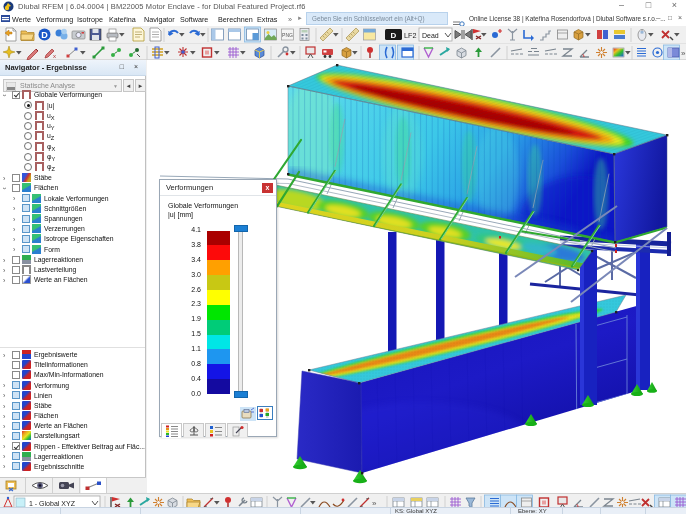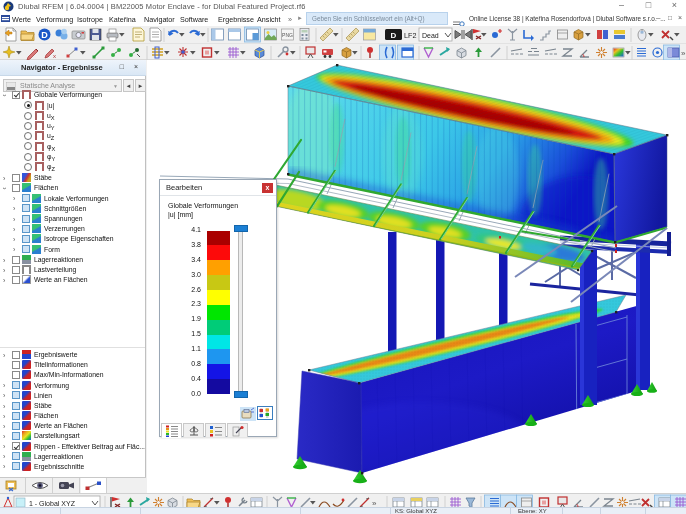--- a/index.html
+++ b/index.html
@@ -18,21 +18,21 @@
 #searchbox { position:absolute; left:306px; top:0px; width:142px; height:13px; background:#d9e9f9; border:1px solid #b8d2ec; font-size:6.3px; color:#7a8a9a; line-height:12px; padding-left:5px; }
 #license { position:absolute; left:469px; top:3px; font-size:6.4px; color:#333; }
 
 
 #toolbar1 { position:absolute; left:0; top:26px; width:686px; height:18px; background:#f0f0f0; border-bottom:1px solid #e2e2e2; }
 #toolbar2 { position:absolute; left:0; top:44px; width:686px; height:16px; background:#f0f0f0; border-bottom:1px solid #d8d8d8; }
 
 
 #nav { position:absolute; left:0; top:60px; width:146px; height:433px; background:#fff; border-right:1px solid #c0c0c0; }
 #navheader { position:absolute; left:0; top:0; width:146px; height:16px; background:linear-gradient(#eef4fb,#d9e7f5); border-bottom:1px solid #c8d8e8; }
-#navheader .t { position:absolute; left:21px; top:3px; font-size:7.5px; font-weight:700; color:#222; }
+#navheader .t { position:absolute; left:5px; top:3px; font-size:7.5px; font-weight:700; color:#222; }
 #navcombo { position:absolute; left:3px; top:19px; width:119px; height:13px; background:#f0f0f0; border:1px solid #c6c6c6; }
 #navcombo .t { position:absolute; left:16px; top:2px; font-size:7px; color:#8a8a8a; }
 .navarrow { position:absolute; top:19px; width:11px; height:13px; background:#f0f0f0; border:1px solid #c6c6c6; font-size:6px; color:#444; text-align:center; line-height:13px; }
 .trow { position:absolute; left:0; width:146px; height:10px; font-size:6.8px; color:#111; white-space:nowrap; overflow:hidden; }
 .trow .ex { position:absolute; top:0.5px; font-size:7px; color:#555; line-height:9px; }
 .trow .ex.open { transform:rotate(90deg); }
 .ck { position:absolute; left:2px; top:0.5px; width:3px; height:5px; border-right:1.4px solid #333; border-bottom:1.4px solid #333; transform:rotate(40deg); }
 .i-surf  { background:#fff; border:2px solid #a86060; border-bottom:none; width:8px; height:7px; }
 .i-surf2 { background:#fff; border:2px solid #888; border-bottom:none; width:8px; height:7px; }
 .i-memb  { background:linear-gradient(120deg,#3355dd 35%,#cc3333 55%,#caa020 75%); width:9px; height:8px; }
@@ -95,22 +95,22 @@
         <rect x="0" y="1" width="9" height="7" fill="#2a4a9a"></rect>
         <rect x="1" y="3" width="7" height="1.2" fill="#fff"></rect>
         <rect x="1" y="5" width="7" height="1.2" fill="#fff"></rect>
       </svg>
       <div class="menuitem" style="left:12px;">Werte</div>
     <div class="menuitem" style="left:36px;">Verformung</div>
     <div class="menuitem" style="left:77px;">Isotrope</div>
     <div class="menuitem" style="left:109px;">Kateřina</div>
     <div class="menuitem" style="left:144px;">Navigator</div>
     <div class="menuitem" style="left:180px;">Software</div>
-    <div class="menuitem" style="left:218px;">Ergebnisse</div>
-    <div class="menuitem" style="left:257px;">Ansicht</div>
+    <div class="menuitem" style="left:218px;">Berechnen</div>
+    <div class="menuitem" style="left:257px;">Extras</div>
     <div class="menuitem" style="left:288px;color:#666;">»</div>
     <div style="position:absolute;left:297px;top:3px;font-size:6px;color:#888;">►</div>
     <div id="searchbox">Geben Sie ein Schlüsselwort ein (Alt+Q)</div>
     <div style="position:absolute;left:452px;top:3px;width:13px;height:9px;">
       <svg width="13" height="9">
           <path d="M1 2 h7 M1 4.5 h7 M1 7 h7" stroke="#777" stroke-width="1" fill="none"></path>
           <circle cx="10" cy="4" r="2.2" fill="none" stroke="#3a78c0" stroke-width="1"></circle>
           <line x1="11.5" y1="5.5" x2="13" y2="7" stroke="#3a78c0" stroke-width="1"></line>
         </svg>
     </div>
@@ -1127,21 +1127,21 @@
 <g fill="#cc2020">
           <rect x="468" y="184" width="2" height="3"></rect>
           <rect x="468" y="190" width="2" height="3"></rect>
           <rect x="352" y="176" width="2" height="2.5"></rect>
         </g>
     </svg>
   </div>
 
   <div id="panel">
     <div id="paneltitle">
-        <div class="t">Bearbeiten</div>
+        <div class="t">Verformungen</div>
         <div id="panelx">x</div>
       </div>
     <div id="panelsub">Globale Verformungen<br>|u| [mm]</div>
     <div id="scale">
       <div class="sclabel" style="left:8px;top:46.1px;">4.1</div>
       <div class="sclabel" style="left:8px;top:61.0px;">3.8</div>
       <div class="sclabel" style="left:8px;top:75.8px;">3.4</div>
       <div class="sclabel" style="left:8px;top:90.7px;">3.0</div>
       <div class="sclabel" style="left:8px;top:105.6px;">2.6</div>
       <div class="sclabel" style="left:8px;top:120.4px;">2.3</div>

